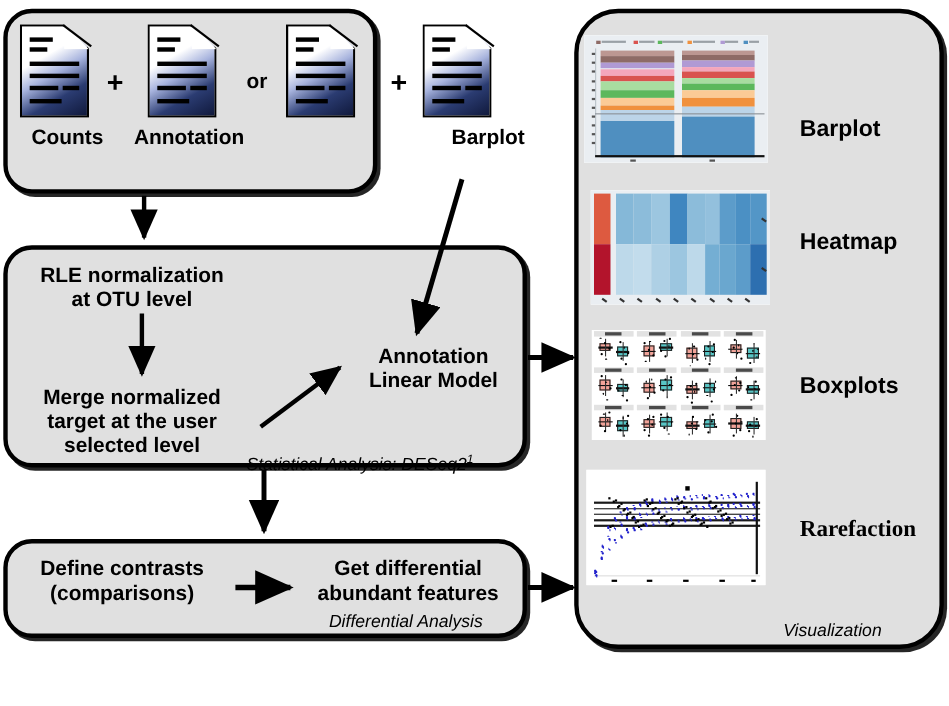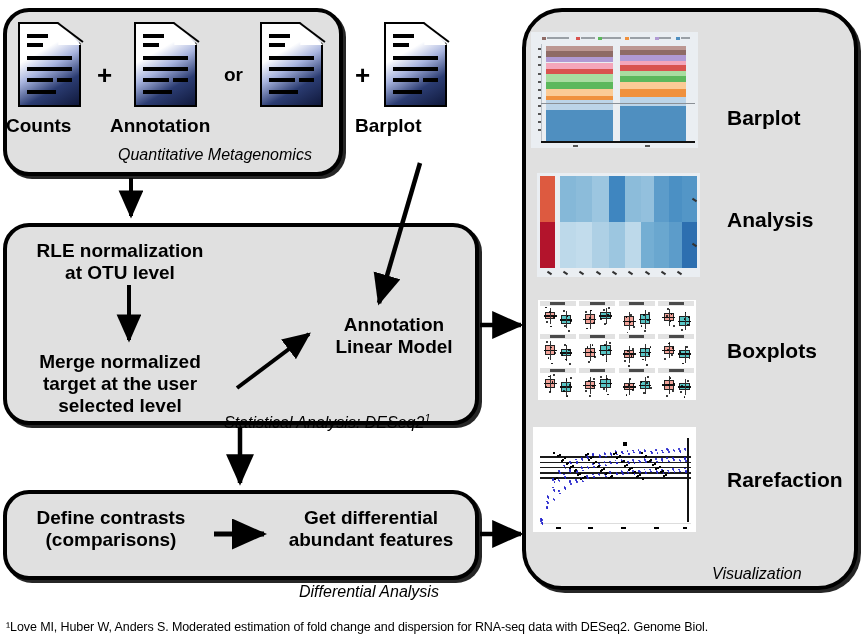--- a/index.html
+++ b/index.html
@@ -30,21 +30,21 @@
   .doc .fold{position:absolute;right:0;top:0;width:36%;height:27%;
       background:#ffffff;
       clip-path:polygon(0 0, 100% 100%, 0 100%);
       border-left:0;}
   .doc .foldline{position:absolute;right:0;top:0;width:36%;height:27%;}
   .doc .foldline:after{content:"";position:absolute;left:0;top:0;width:141%;height:2px;
       background:#000;transform-origin:left top;transform:rotate(37deg);}
   .doc .ln{position:absolute;height:4px;background:#000;}
 
   .doc-label{position:absolute;font-weight:bold;font-size:19px;white-space:nowrap;
-             text-align:left;color:#000;}
+             text-align:right;color:#000;}
 
   .plus,.orx{position:absolute;font-weight:bold;font-size:26px;color:#000;}
   .orx{font-weight:bold;font-size:19px;}
 
   
   .btxt{position:absolute;font-weight:bold;font-size:19px;line-height:1.12;
         text-align:center;color:#000;white-space:nowrap;}
 
   .sup{font-size:11px;vertical-align:super;font-style:italic;}
 
@@ -139,21 +139,20 @@
       <div class="foldline"></div>
     <div class="ln" style="left:15%;top:14%;width:33%;"></div>
     <div class="ln" style="left:15%;top:25%;width:25%;"></div>
     <div class="ln" style="left:15%;top:40%;width:70%;"></div>
     <div class="ln" style="left:15%;top:53%;width:70%;"></div>
     <div class="ln" style="left:15%;top:66%;width:40%;"></div>
     <div class="ln" style="left:62%;top:66%;width:23%;"></div>
     <div class="ln" style="left:15%;top:80%;width:45%;"></div>
   </div>
 
-  <div class="group-caption" style="left:118px;top:146px;">Quantitative Metagenomics</div>
 
   <div class="plus" style="left:355px;top:60px;">+</div>
 
   <div class="doc" style="left:384px;top:22px;">
     <div class="sheet"></div>
       <div class="fold"></div>
       <div class="foldline"></div>
     <div class="ln" style="left:15%;top:14%;width:33%;"></div>
     <div class="ln" style="left:15%;top:25%;width:25%;"></div>
     <div class="ln" style="left:15%;top:40%;width:70%;"></div>
@@ -181,21 +180,21 @@
   </div>
 
   <div class="group" id="box-diff"></div>
 
   <div class="btxt" style="left:16px;top:529px;width:190px;">(comparisons)</div>
   <div class="btxt" style="left:16px;top:507px;width:190px;">Define contrasts</div>
 
   <div class="btxt" style="left:272px;top:507px;width:198px;">Get differential</div>
   <div class="btxt" style="left:272px;top:529px;width:198px;">abundant features</div>
 
-  <div class="group-caption" style="left:299px;top:583px;">Differential Analysis</div>
+  <div class="group-caption" style="left:299px;top:557px;">Differential Analysis</div>
 
   <div class="group" id="box-viz"></div>
 
   <div class="thumb" style="left:531px;top:32px;width:167px;height:116px;">
     <div class="bp-wrap">
       <div class="bp-legend">
         <i style="left:2%;background:#8e6b66;"></i>
           <u style="left:5%;width:14%;"></u>
         <i style="left:24%;background:#d9534f;"></i>
           <u style="left:27%;width:9%;"></u>
@@ -290,21 +289,21 @@
       <div class="hm-tick" style="left:16%;bottom:3%;"></div>
       <div class="hm-tick" style="left:26%;bottom:3%;"></div>
       <div class="hm-tick" style="left:36%;bottom:3%;"></div>
       <div class="hm-tick" style="left:46%;bottom:3%;"></div>
       <div class="hm-tick" style="left:56%;bottom:3%;"></div>
       <div class="hm-tick" style="left:66%;bottom:3%;"></div>
       <div class="hm-tick" style="left:76%;bottom:3%;"></div>
       <div class="hm-tick" style="left:86%;bottom:3%;"></div>
     </div>
   </div>
-  <div class="vlabel" style="left:727px;top:208px;">Analysis</div>
+  <div class="vlabel" style="left:727px;top:208px;">Heatmap</div>
 
   <div class="thumb" style="left:538px;top:300px;width:158px;height:100px;">
     <div class="bxp" id="bxp-canvas">
         <div class="facet-strip" style="left: 1%; width: 23%; top: 1%;">
           <b style="left: 30%; width: 40%;"></b>
         </div>
         <div class="bx" style="left: 4.5%; width: 6.5%; top: 12%; height: 7.33333%; background: rgb(242, 163, 153);"></div>
         <div class="bx med" style="left: 3.72%; width: 8.06%; top: 15.3%;"></div>
         <div class="whisk" style="left: 7.75%; top: 8%; height: 16%;"></div>
         <div class="pt" style="left: 4.5%; top: 6.66667%;"></div>
@@ -847,21 +846,21 @@
         <div class="rf-k" style="left: 60%; top: 38%;"></div>
         <div class="rf-k" style="left: 19%; top: 29%;"></div>
         <div class="rf-k" style="left: 48%; top: 46%;"></div>
         <div class="rf-k" style="left: 77%; top: 37%;"></div>
         <div class="rf-k" style="left: 36%; top: 28%;"></div>
         <div class="rf-k" style="left: 65%; top: 45%;"></div>
         <div class="rf-k" style="left: 24%; top: 36%;"></div>
         <div class="rf-k" style="left: 53%; top: 27%;"></div>
       </div>
   </div>
-  <div class="vlabel" style="left:727px;top:468px;">Rarefaction</div>
+  <div class="vlabel" style="left:727px;top:468px;font-family:Liberation Serif, serif;">Rarefaction</div>
 
   <div class="group-caption" style="left:712px;top:565px;">Visualization</div>
 
   <svg id="arrows">
     <defs>
       <marker id="ah" markerWidth="9" markerHeight="9" refX="6.4" refY="3.1" orient="auto" markerUnits="strokeWidth">
         <path d="M0,0 L7,3.1 L0,6.2 z" fill="#000"></path>
       </marker>
     </defs>
 
@@ -875,15 +874,14 @@
 
     <line x1="480" y1="325" x2="521" y2="325" stroke="#000" stroke-width="4.5" marker-end="url(#ah)"></line>
 
     <line x1="240" y1="427" x2="240" y2="483" stroke="#000" stroke-width="4.5" marker-end="url(#ah)"></line>
 
     <line x1="214" y1="534" x2="264" y2="534" stroke="#000" stroke-width="5" marker-end="url(#ah)"></line>
 
     <line x1="480" y1="534" x2="521" y2="534" stroke="#000" stroke-width="4.5" marker-end="url(#ah)"></line>
   </svg>
 
-  <div id="footnote">¹Love MI, Huber W, Anders S. Moderated estimation of fold change and dispersion for RNA-seq data with DESeq2. Genome Biol.</div>
 
 </div>
 
 </body></html>

